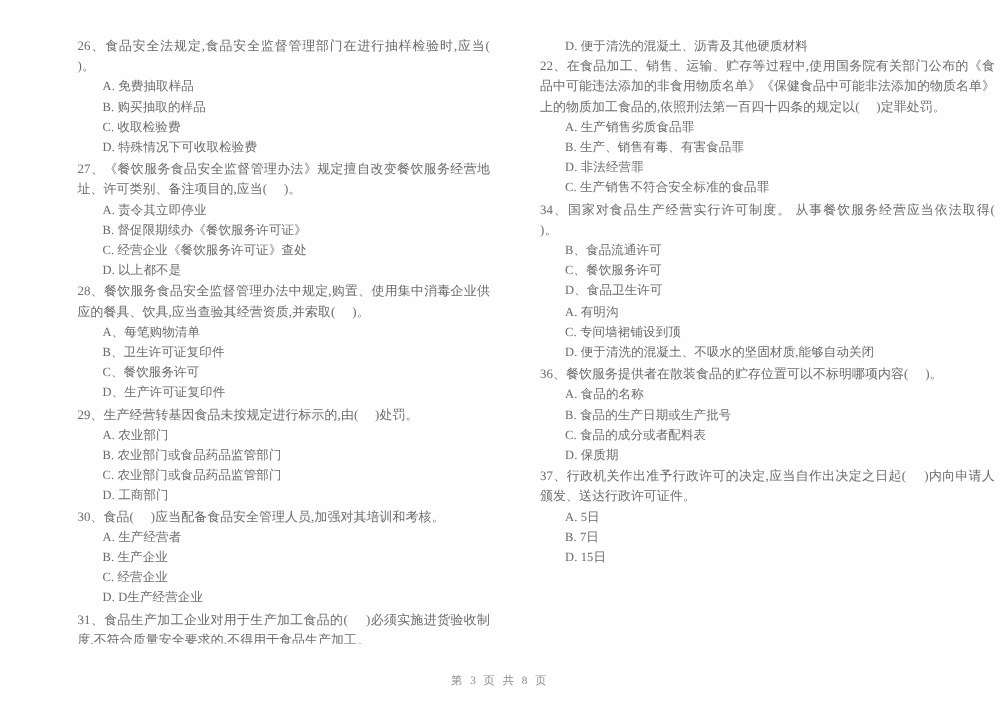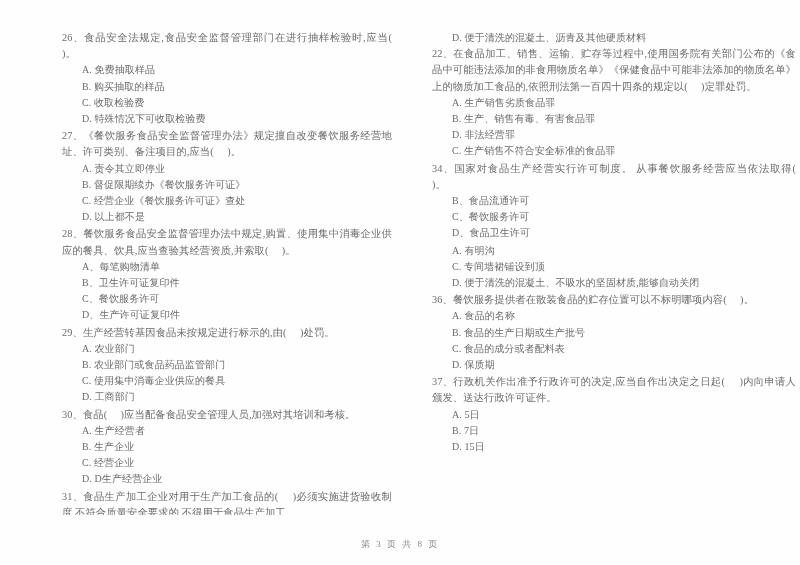--- a/index.html
+++ b/index.html
@@ -112,21 +112,21 @@
         <p class="opt">A、每笔购物清单</p>
         <p class="opt">B、卫生许可证复印件</p>
         <p class="opt">C、餐饮服务许可</p>
         <p class="opt">D、生产许可证复印件</p>
       </div>
 
       <div class="q">
         <p class="q-stem">29、生产经营转基因食品未按规定进行标示的,由(     )处罚。</p>
         <p class="opt">A. 农业部门</p>
         <p class="opt">B. 农业部门或食品药品监管部门</p>
-        <p class="opt">C. 使用集中消毒企业供应的餐具</p>
+        <p class="opt">C. 农业部门或食品药品监管部门</p>
         <p class="opt">D. 工商部门</p>
       </div>
 
       <div class="q">
         <p class="q-stem">30、食品(     )应当配备食品安全管理人员,加强对其培训和考核。</p>
         <p class="opt">A. 生产经营者</p>
         <p class="opt">B. 生产企业</p>
         <p class="opt">C. 经营企业</p>
         <p class="opt">D. D生产经营企业</p>
       </div>

